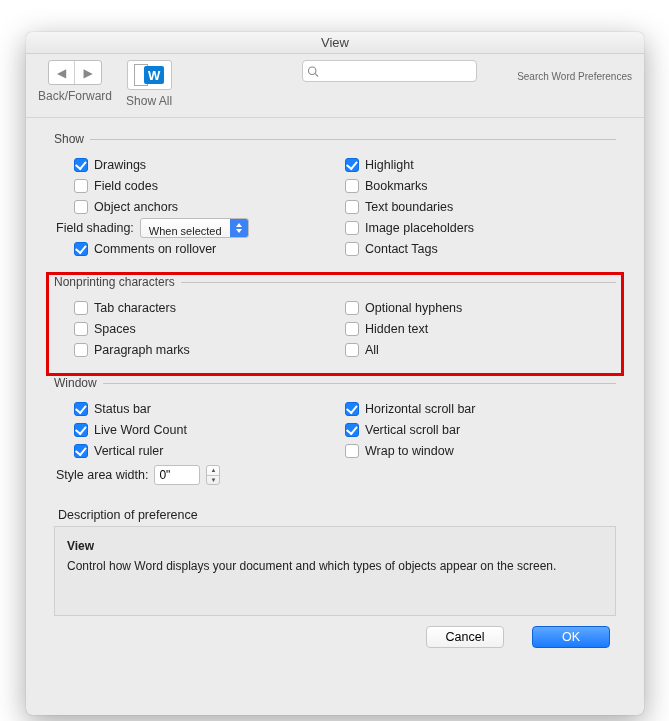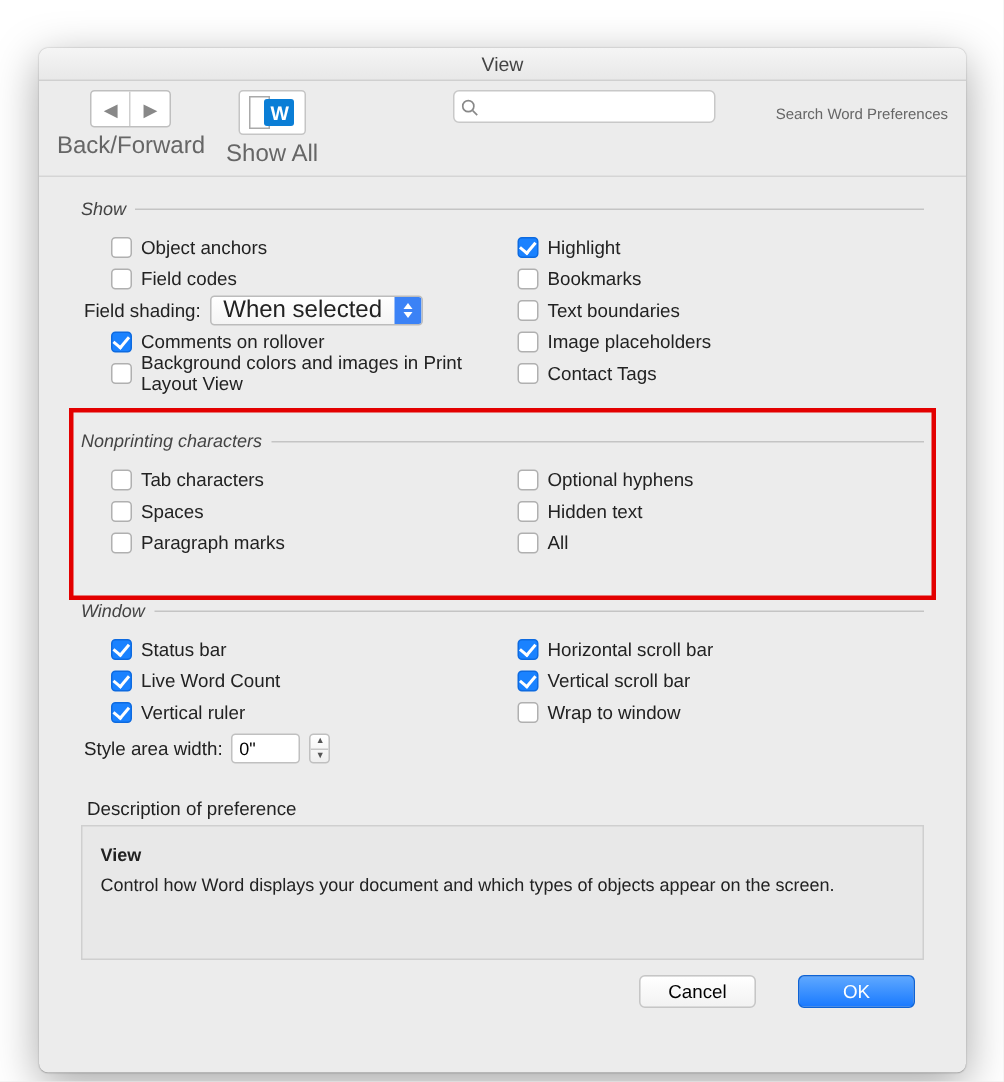--- a/index.html
+++ b/index.html
@@ -56,21 +56,21 @@
   .segbtn .half {
     width: 26px;
     display: flex;
     align-items: center;
     justify-content: center;
     font-size: 12px;
     color: #888;
   }
   .segbtn .half:first-child { border-right: 1px solid #cfcfcf; }
   .tb-label {
-    font-size: 16px;
+    font-size: 12px;
     color: #666;
     margin-top: 4px;
     white-space: nowrap;
   }
   .showall-icon {
     width: 45px;
     height: 30px;
     background: #fff;
     border: 1px solid #c5c5c5;
     border-radius: 3px;
@@ -136,21 +136,20 @@
   }
   .group {
     position: relative;
     margin-bottom: 2px;
   }
   .group-title {
     font-size: 12px;
     color: #444;
     display: flex;
     align-items: center;
-    font-style: italic;
   }
   .group-title .line {
     flex: 1;
     height: 1px;
     background: #c4c4c4;
     margin-left: 6px;
   }
   .group-body {
     padding: 8px 0 10px 20px;
     display: flex;
@@ -186,26 +185,26 @@
     border-left: 2px solid #fff;
     border-bottom: 2px solid #fff;
     transform: rotate(-50deg) translate(1px,-1px);
   }
   .inline-label {
     font-size: 12.5px;
     margin-right: 6px;
   }
   .select {
     display: inline-flex;
-    align-items: flex-start;
+    align-items: flex-end;
     height: 20px;
     border: 1px solid #bcbcbc;
     border-radius: 3px;
     background: linear-gradient(#ffffff,#f4f4f4);
-    font-size: 16px;
+    font-size: 11px;
     overflow: hidden;
   }
   .select .sel-text { padding: 0 8px; }
   .select .arrows {
     width: 18px;
     height: 100%;
     background: #3b82f6;
     display: flex;
     flex-direction: column;
     align-items: center;
@@ -244,21 +243,21 @@
     display: flex;
     align-items: center;
     justify-content: center;
     font-size: 6px;
     color: #555;
   }
   .stepper div:first-child { border-bottom: 1px solid #c7c7c7; }
   .highlight-box {
     border: 3px solid #e30000;
     margin: 0 -8px;
-    padding: 12px 5px;
+    padding: 0 5px;
   }
   .desc-title {
     font-size: 12.5px;
     margin: 12px 0 4px 4px;
   }
   .desc-box {
     border: 1px solid #cfcfcf;
     background: #e8e8e8;
     padding: 10px 12px;
     height: 90px;
@@ -326,42 +325,42 @@
   <div class="content">
 
     <div class="group">
       <div class="group-title">
           <span>Show</span>
           <span class="line"></span>
         </div>
       <div class="group-body">
         <div class="col">
           <div class="row">
+              <span class="chk checked"></span>
+              <span>Drawings</span>
+            </div>
+          <div class="row">
+              <span class="chk"></span>
+              <span>Field codes</span>
+            </div>
+          <div class="row">
               <span class="chk"></span>
               <span>Object anchors</span>
-            </div>
-          <div class="row">
-              <span class="chk"></span>
-              <span>Field codes</span>
             </div>
           <div class="row" style="margin-left:-18px">
             <span class="inline-label">Field shading:</span>
             <span class="select">
               <span class="sel-text">When selected</span>
               <span class="arrows"></span>
             </span>
           </div>
           <div class="row">
               <span class="chk checked"></span>
               <span>Comments on rollover</span>
             </div>
-          <div class="row">
-              <span class="chk"></span>
-              <span>Background colors and images in Print Layout View</span>
-            </div>
         </div>
         <div class="col">
           <div class="row">
               <span class="chk checked"></span>
               <span>Highlight</span>
             </div>
           <div class="row">
               <span class="chk"></span>
               <span>Bookmarks</span>
             </div>

